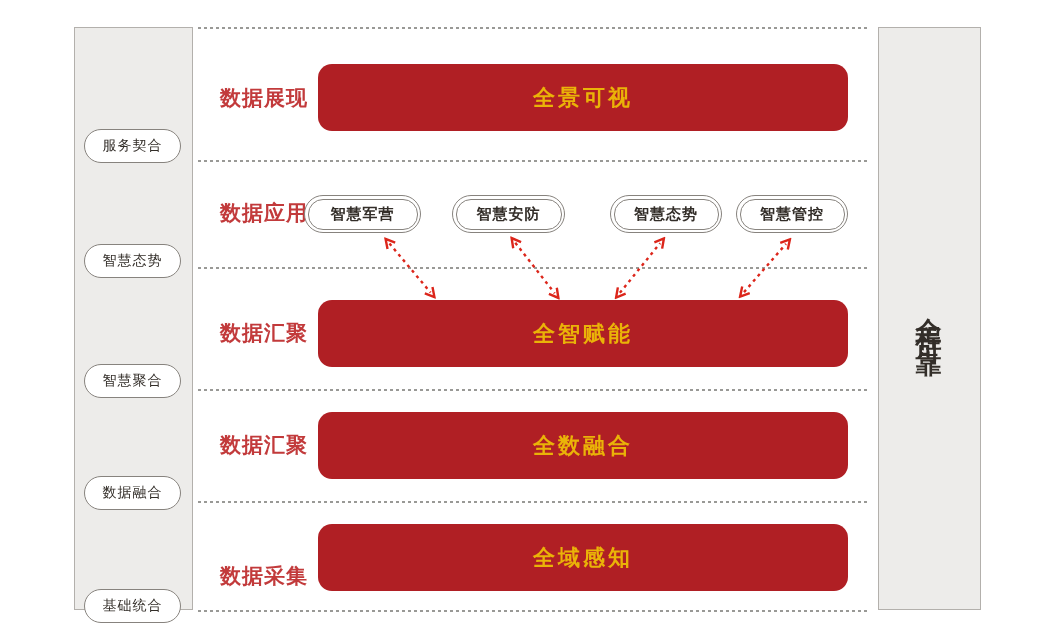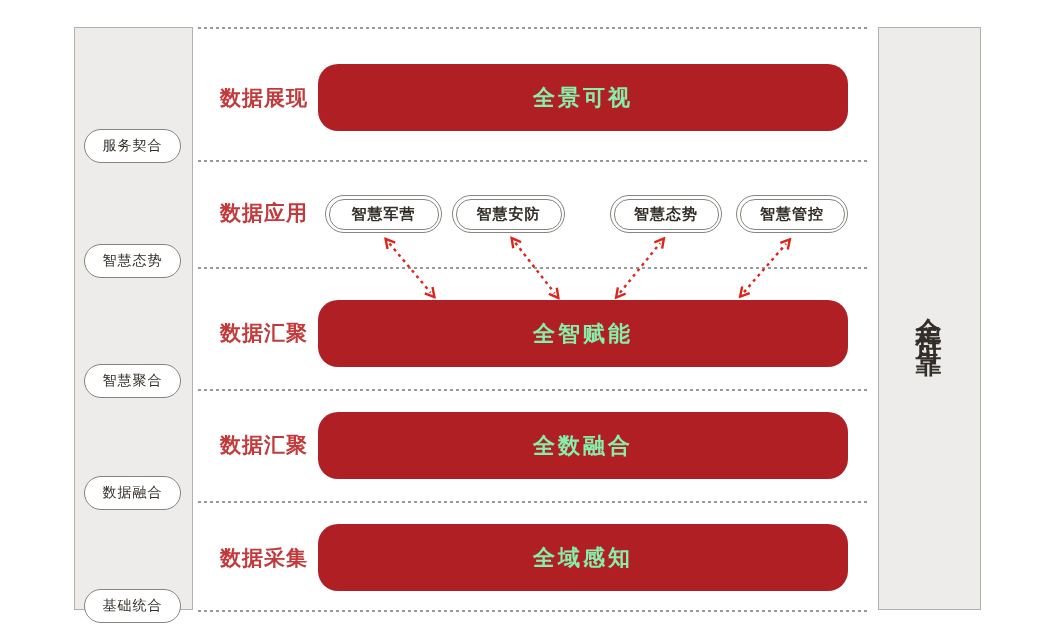--- a/index.html
+++ b/index.html
@@ -30,24 +30,24 @@
     border-radius:17px;box-sizing:border-box;
     display:flex;align-items:center;justify-content:center;
     font-size:14px;letter-spacing:1px;color:var(--dark_text,#332E29);font-weight:500;margin-top:48px;
   }
   .row-label{
     position:absolute;left:220px;width:92px;height:24px;line-height:24px;
     font-size:21px;font-weight:bold;letter-spacing:1px;
     color:var(--label_red,#C23A3B);
   }
   .bar{
-    position:absolute;left:318px;width:530px;height:67px;border-radius:20px;
+    position:absolute;left:318px;width:530px;height:67px;border-radius:14px;
     background:var(--bar_red,#B01F24);
     display:flex;align-items:center;justify-content:center;
-    color:#86efac;font-size:22px;font-weight:bold;letter-spacing:3px;
+    color:#eab308;font-size:22px;font-weight:bold;letter-spacing:3px;
   }
   .app-pill{
     position:absolute;top:195px;height:38px;
     background:#ffffff;border:1.5px solid var(--pill_border,#87837E);
     border-radius:19px;box-sizing:border-box;padding:2.5px;
   }
   .app-pill-inner{
     width:100%;height:100%;box-sizing:border-box;
     border:1.5px solid var(--pill_border,#87837E);border-radius:15px;
     display:flex;align-items:center;justify-content:center;
@@ -89,28 +89,28 @@
       <span>数据融合</span>
     </div>
   <div class="side-pill" style="top:541px">
       <span>基础统合</span>
     </div>
 
   <div class="row-label" style="top:86px">数据展现</div>
   <div class="row-label" style="top:201px">数据应用</div>
   <div class="row-label" style="top:321px">数据汇聚</div>
   <div class="row-label" style="top:433px">数据汇聚</div>
-  <div class="row-label" style="top:546px">数据采集</div>
+  <div class="row-label" style="top:564px">数据采集</div>
 
   <div class="bar" style="top:64px">全景可视</div>
   <div class="bar" style="top:300px">全智赋能</div>
   <div class="bar" style="top:412px">全数融合</div>
   <div class="bar" style="top:524px">全域感知</div>
 
-  <div class="app-pill" style="left:325px;width:117px">
+  <div class="app-pill" style="left:304px;width:117px">
     <div class="app-pill-inner">智慧军营</div>
   </div>
   <div class="app-pill" style="left:452px;width:113px">
     <div class="app-pill-inner">智慧安防</div>
   </div>
   <div class="app-pill" style="left:610px;width:112px">
     <div class="app-pill-inner">智慧态势</div>
   </div>
   <div class="app-pill" style="left:736px;width:112px">
     <div class="app-pill-inner">智慧管控</div>

